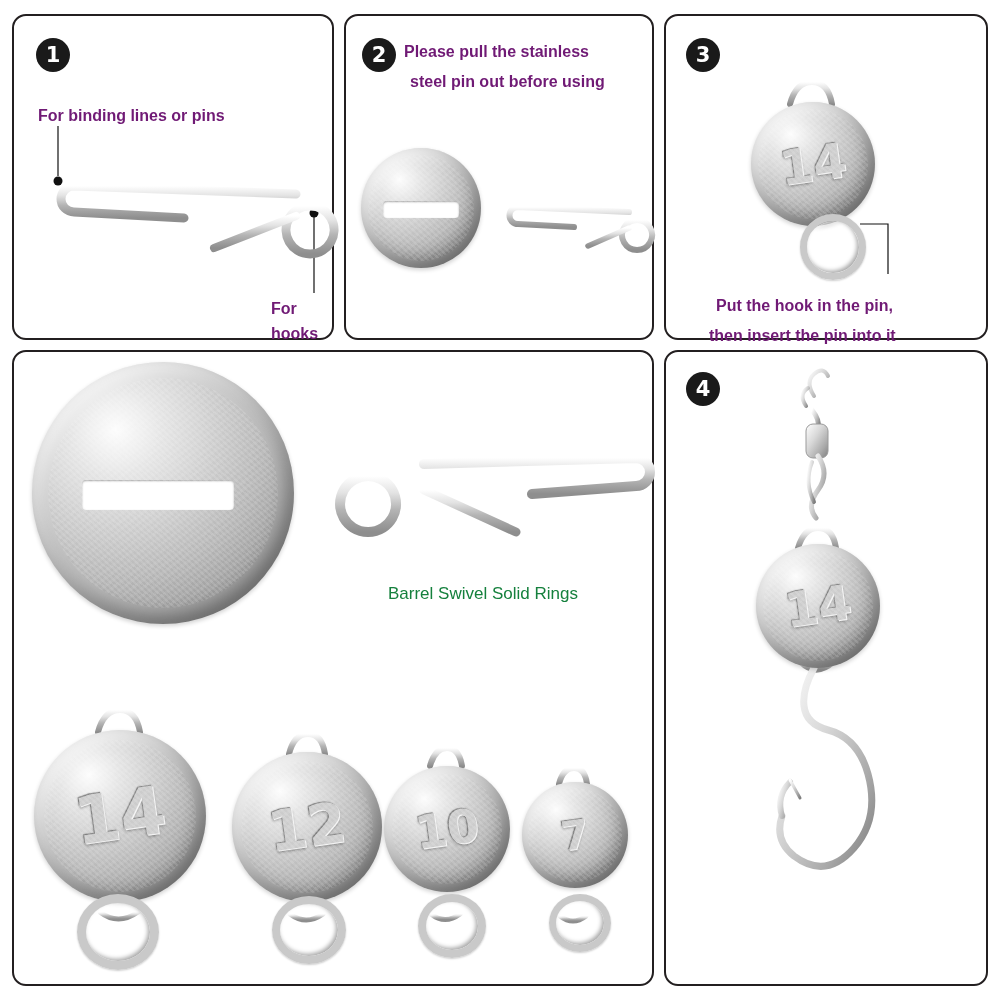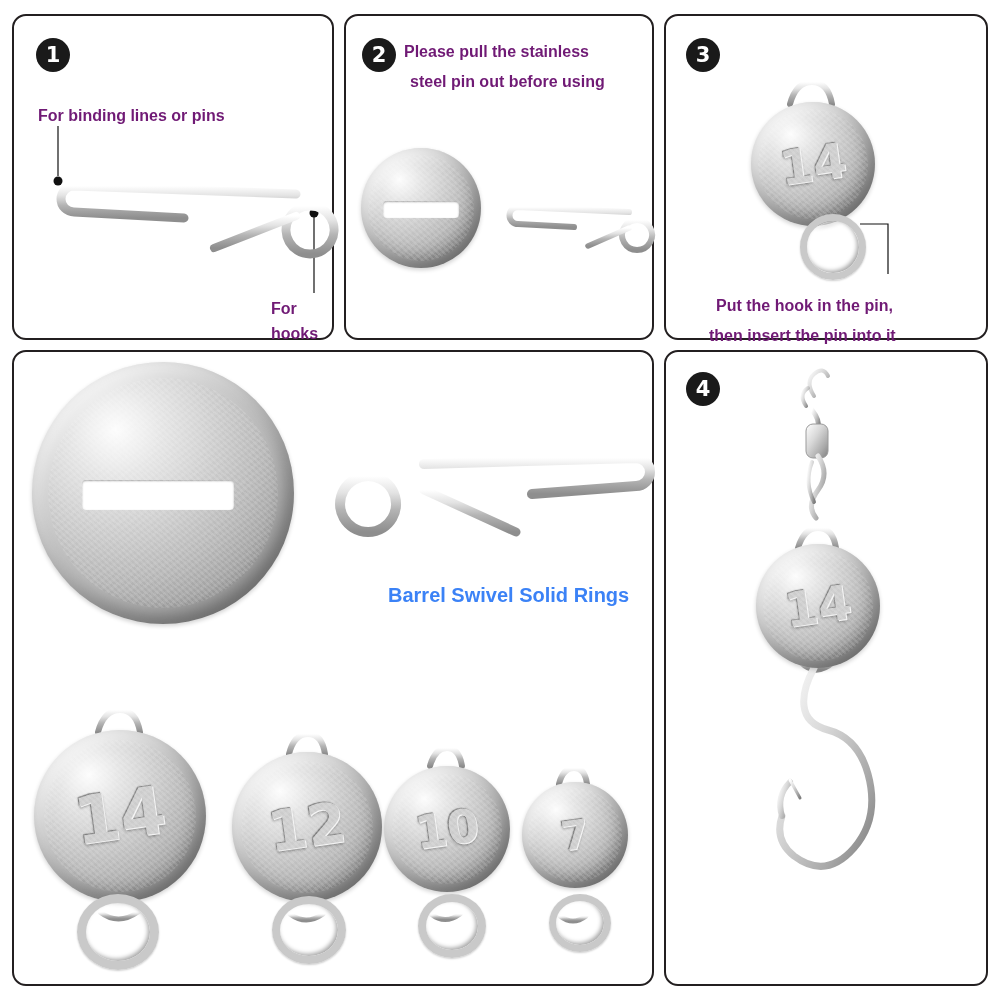--- a/index.html
+++ b/index.html
@@ -10,21 +10,21 @@
   #panel-1{left:12px;top:14px;width:322px;height:326px;}
   #panel-2{left:344px;top:14px;width:310px;height:326px;}
   #panel-3{left:664px;top:14px;width:324px;height:326px;}
   #panel-4{left:664px;top:350px;width:324px;height:636px;}
   #panel-5{left:12px;top:350px;width:642px;height:636px;}
 
   .badge{position:absolute;width:34px;height:34px;border-radius:50%;background:#1a1a1a;color:#fff;
          font-size:21px;font-weight:bold;display:flex;align-items:center;justify-content:center;
          font-family:"DejaVu Sans",sans-serif;}
   .cap{position:absolute;font-size:16px;font-weight:bold;line-height:1.55;color:#701a75;}
-  .big-cap{position:absolute;font-size:20px;font-weight:bold;color:#3b82f6;}
+  .big-cap{position:absolute;font-size:17px;font-weight:normal;color:#15803d;}
 
   
   .ball{position:absolute;border-radius:50%;
         background:
           radial-gradient(circle at 32% 26%, #fdfdfd 0%, #e6e6e6 18%, #cfcfcf 38%, #b8b8b8 58%, #9d9d9d 76%, #8a8a8a 90%, #7d7d7d 100%);
         box-shadow:inset -6px -8px 16px rgba(0,0,0,.30), inset 6px 8px 14px rgba(255,255,255,.55), 0 2px 4px rgba(0,0,0,.18);
         overflow:visible;}
   .ball:after{content:"";position:absolute;left:6%;top:6%;width:88%;height:88%;border-radius:50%;
         background:
           repeating-linear-gradient(42deg, rgba(255,255,255,.16) 0 2px, rgba(0,0,0,.05) 2px 4px),

